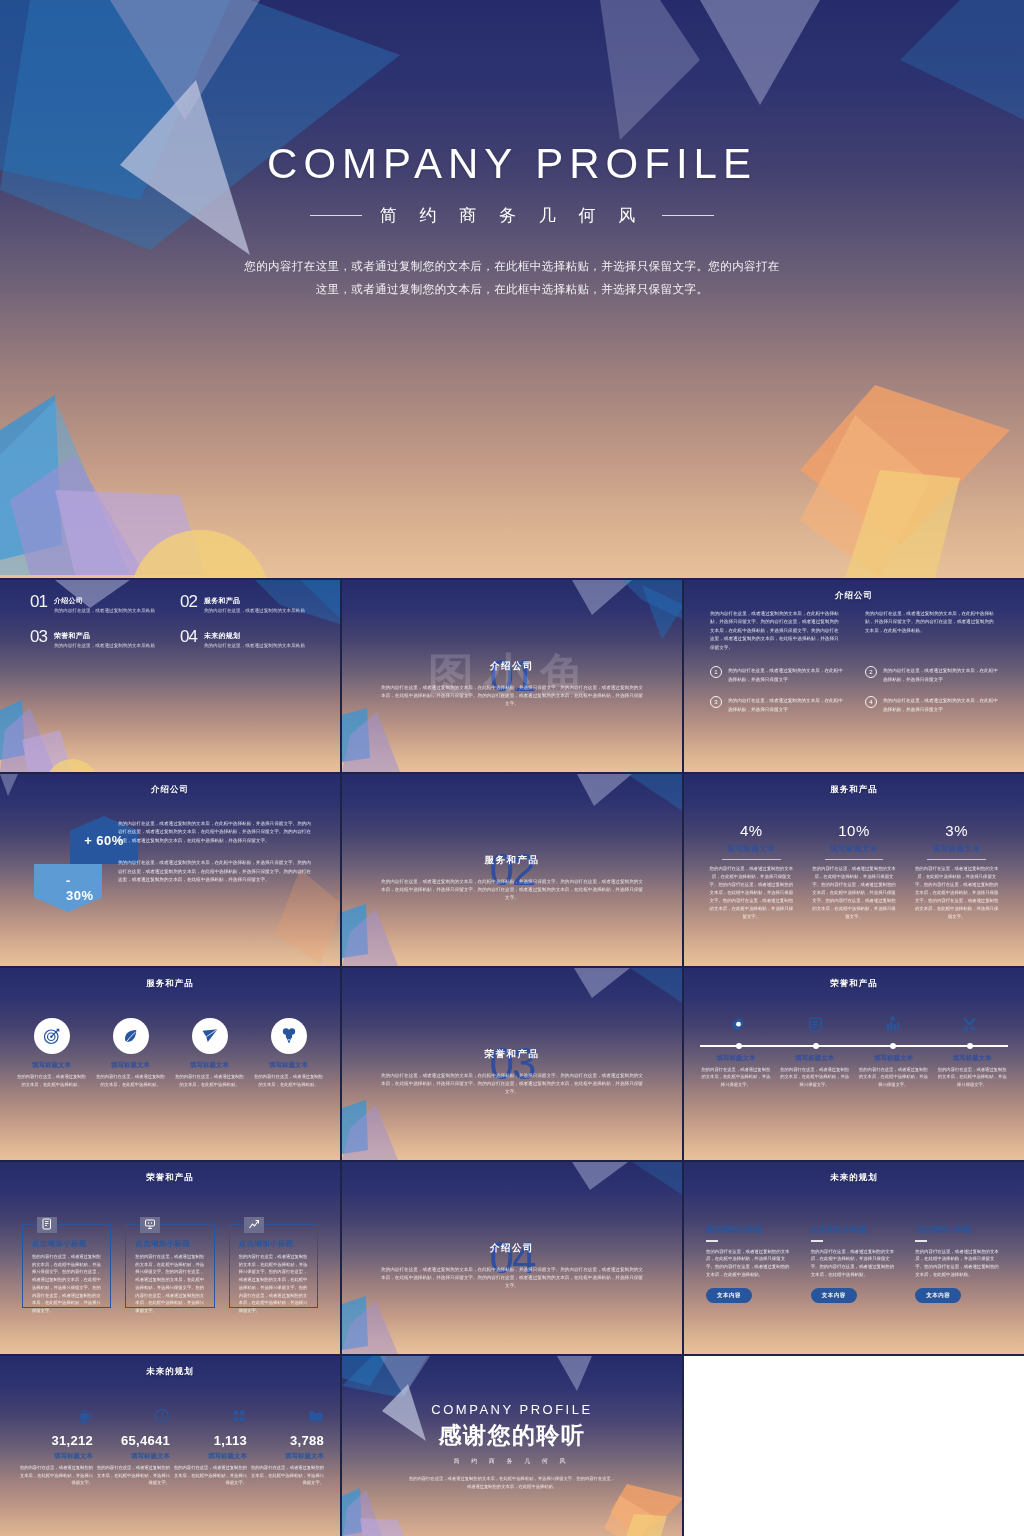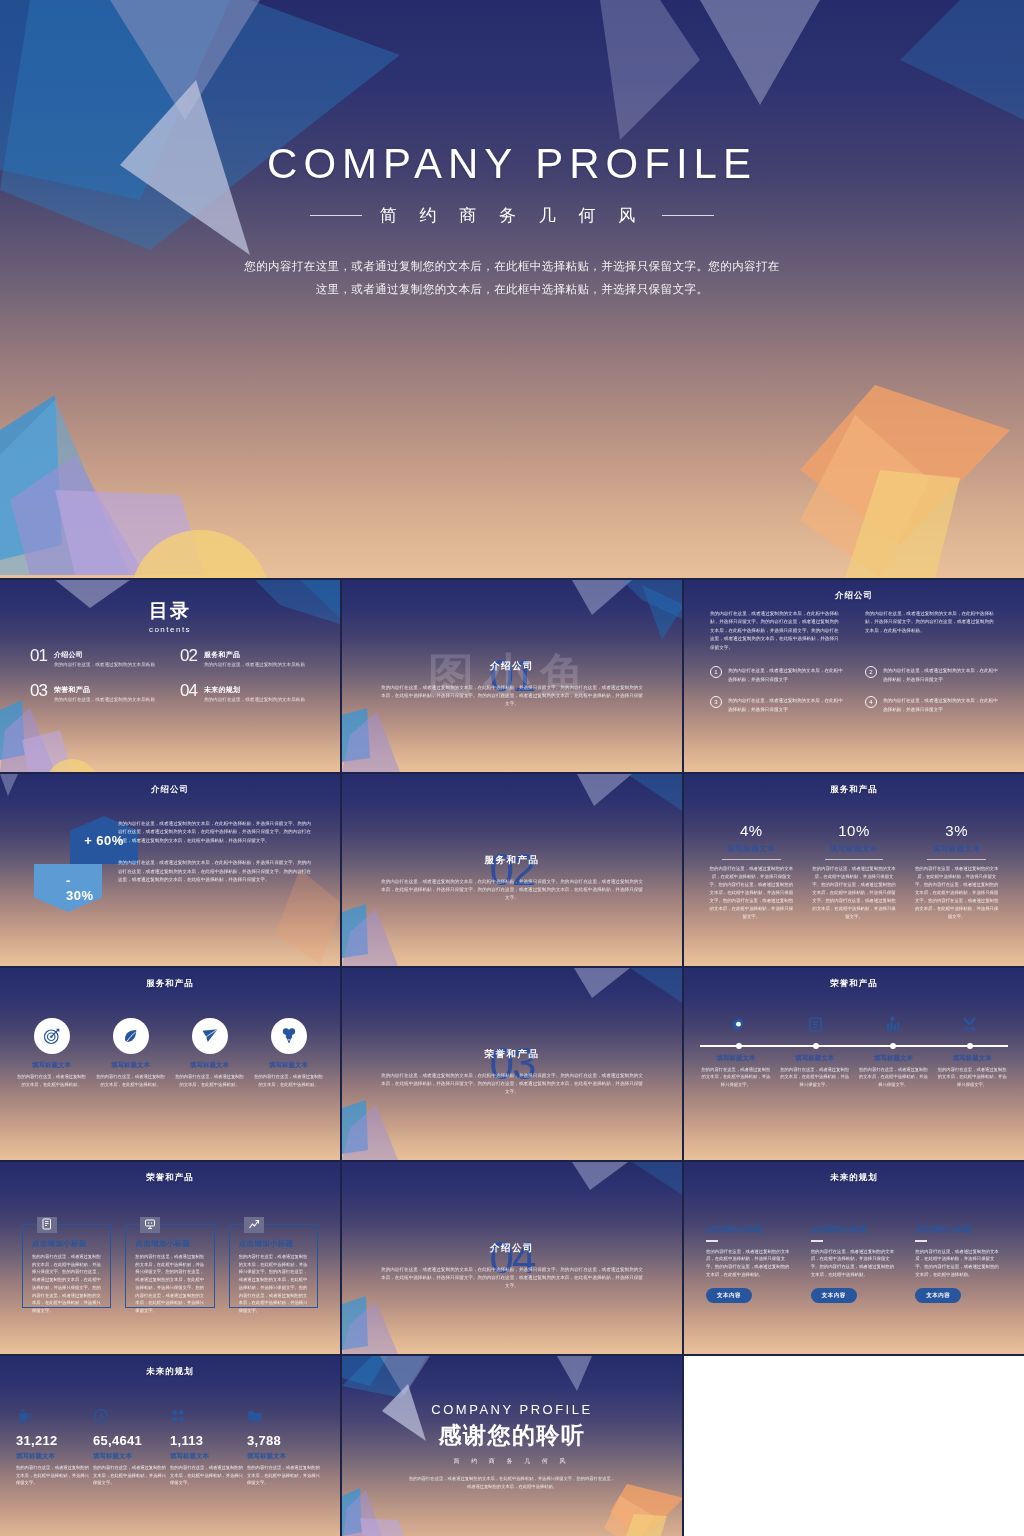--- a/index.html
+++ b/index.html
@@ -180,21 +180,21 @@
   .pl-rule { width:12px; height:1.5px; background:rgba(255,255,255,.85); margin:5px 0 6px 0; }
   .pl-d { font-size:4.4px; line-height:1.8; color:rgba(255,255,255,.9); }
   .pl-btn {
     margin-top:9px; display:inline-block; background:#27569e; color:#fff;
     font-size:5.5px; font-weight:bold; padding:4px 11px; border-radius:8px;
     letter-spacing:.5px;
   }
 
   
   .st-row { position:absolute; top:52px; left:16px; right:16px;
-            display:grid; grid-template-columns:repeat(4,1fr); gap:0; text-align:left; }
+            display:grid; grid-template-columns:repeat(4,1fr); gap:0; text-align:right; }
   .st-row svg { width:16px; height:16px; fill:#27569e; }
   .st-v { font-size:13px; color:#fff; font-weight:bold; margin-top:5px; letter-spacing:.3px; }
   .st-h { font-size:6.5px; color:#27569e; font-weight:bold; margin-top:4px; }
   .st-d { font-size:4.3px; line-height:1.75; color:rgba(255,255,255,.9); margin-top:3px; }
 
   
   .ty { position:absolute; inset:0; display:flex; flex-direction:column;
         align-items:center; padding-top:46px; }
   .ty-en { font-size:13px; color:#fff; letter-spacing:2.5px; font-weight:300; }
   .ty-cn { font-size:23px; color:#fff; font-weight:bold; letter-spacing:1.5px; margin-top:3px; }
@@ -246,24 +246,20 @@
         <polygon points="55,0 130,0 90,28" fill="#b9bede" opacity="0.5"></polygon>
         <polygon points="255,0 342,0 342,45 280,25" fill="#2b7ec0" opacity="0.35"></polygon>
         <polygon points="300,0 342,0 342,40" fill="#1f6fb5" opacity="0.4"></polygon>
         <polygon points="0,130 22,120 25,175 0,180" fill="#3f93cf" opacity="0.8"></polygon>
         <polygon points="5,150 30,128 55,192 0,192" fill="#9d8fd4" opacity="0.6"></polygon>
         <polygon points="22,160 60,150 72,192 28,192" fill="#b9a6e0" opacity="0.62"></polygon>
         <circle cx="72" cy="205" r="26" fill="#f2cf7a" opacity="0.8"></circle>
       </svg>
     </div>
     <div class="inner">
-      <div class="toc-head">
-        <div class="cn">目录</div>
-        <div class="en">contents</div>
-      </div>
       <div class="toc-grid">
         <div class="toc-item">
           <div class="toc-num">01</div>
           <div class="toc-txt">
             <div class="t">介绍公司</div>
             <div class="d">您的内容打在这里，或者通过复制您的文本后粘贴</div>
           </div>
         </div>
         <div class="toc-item">
           <div class="toc-num">02</div>

